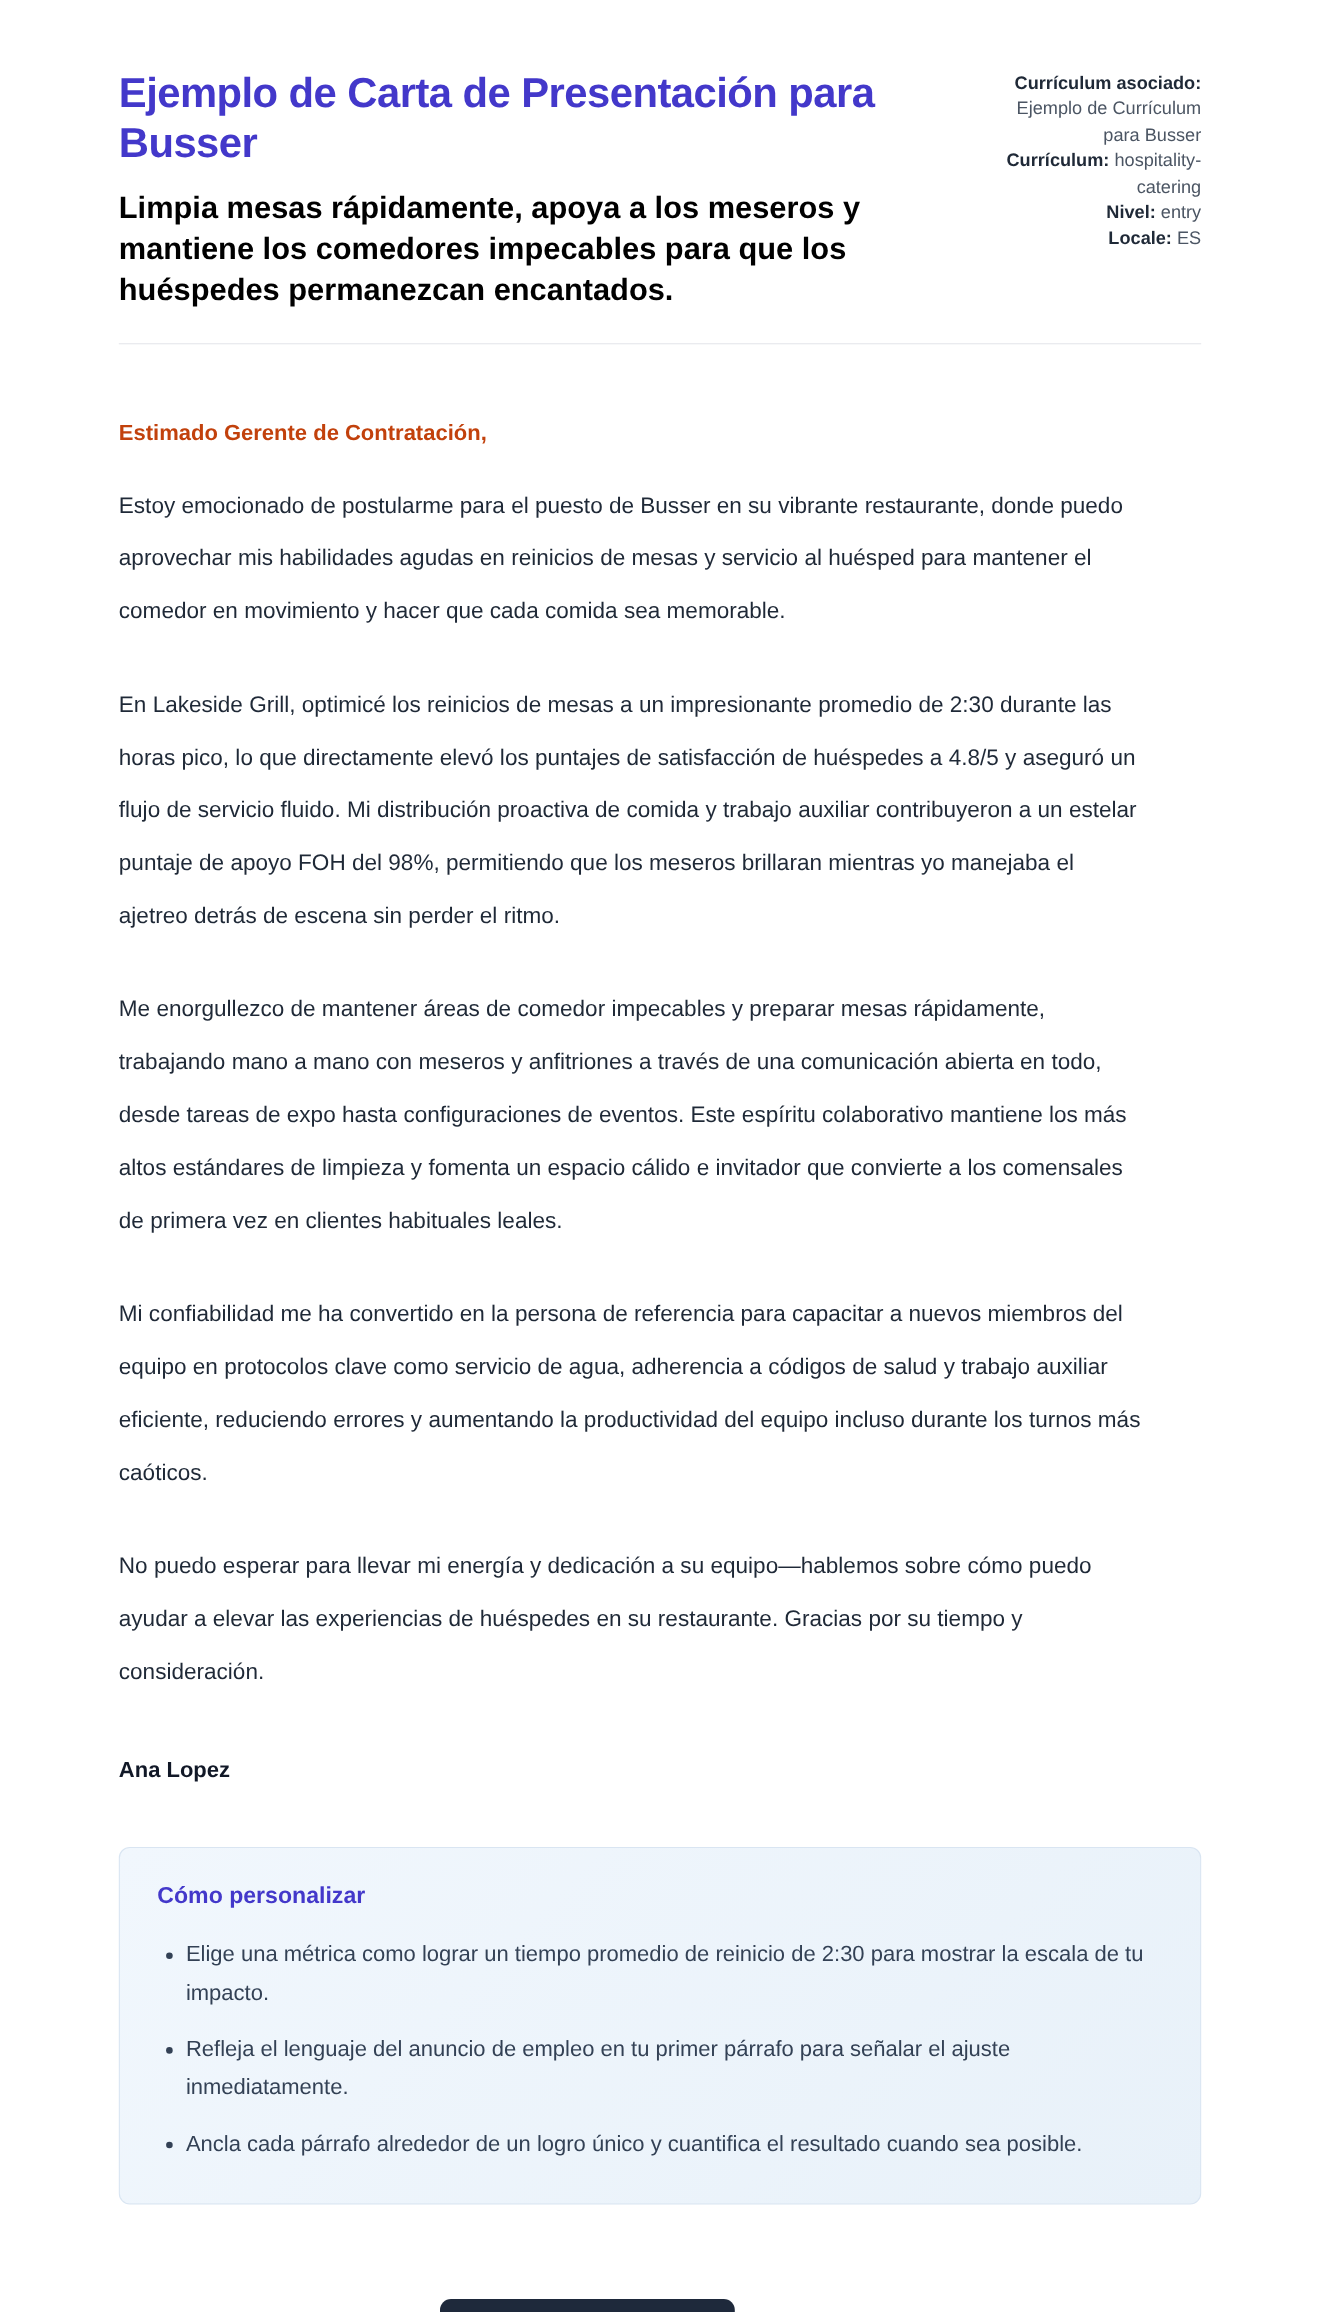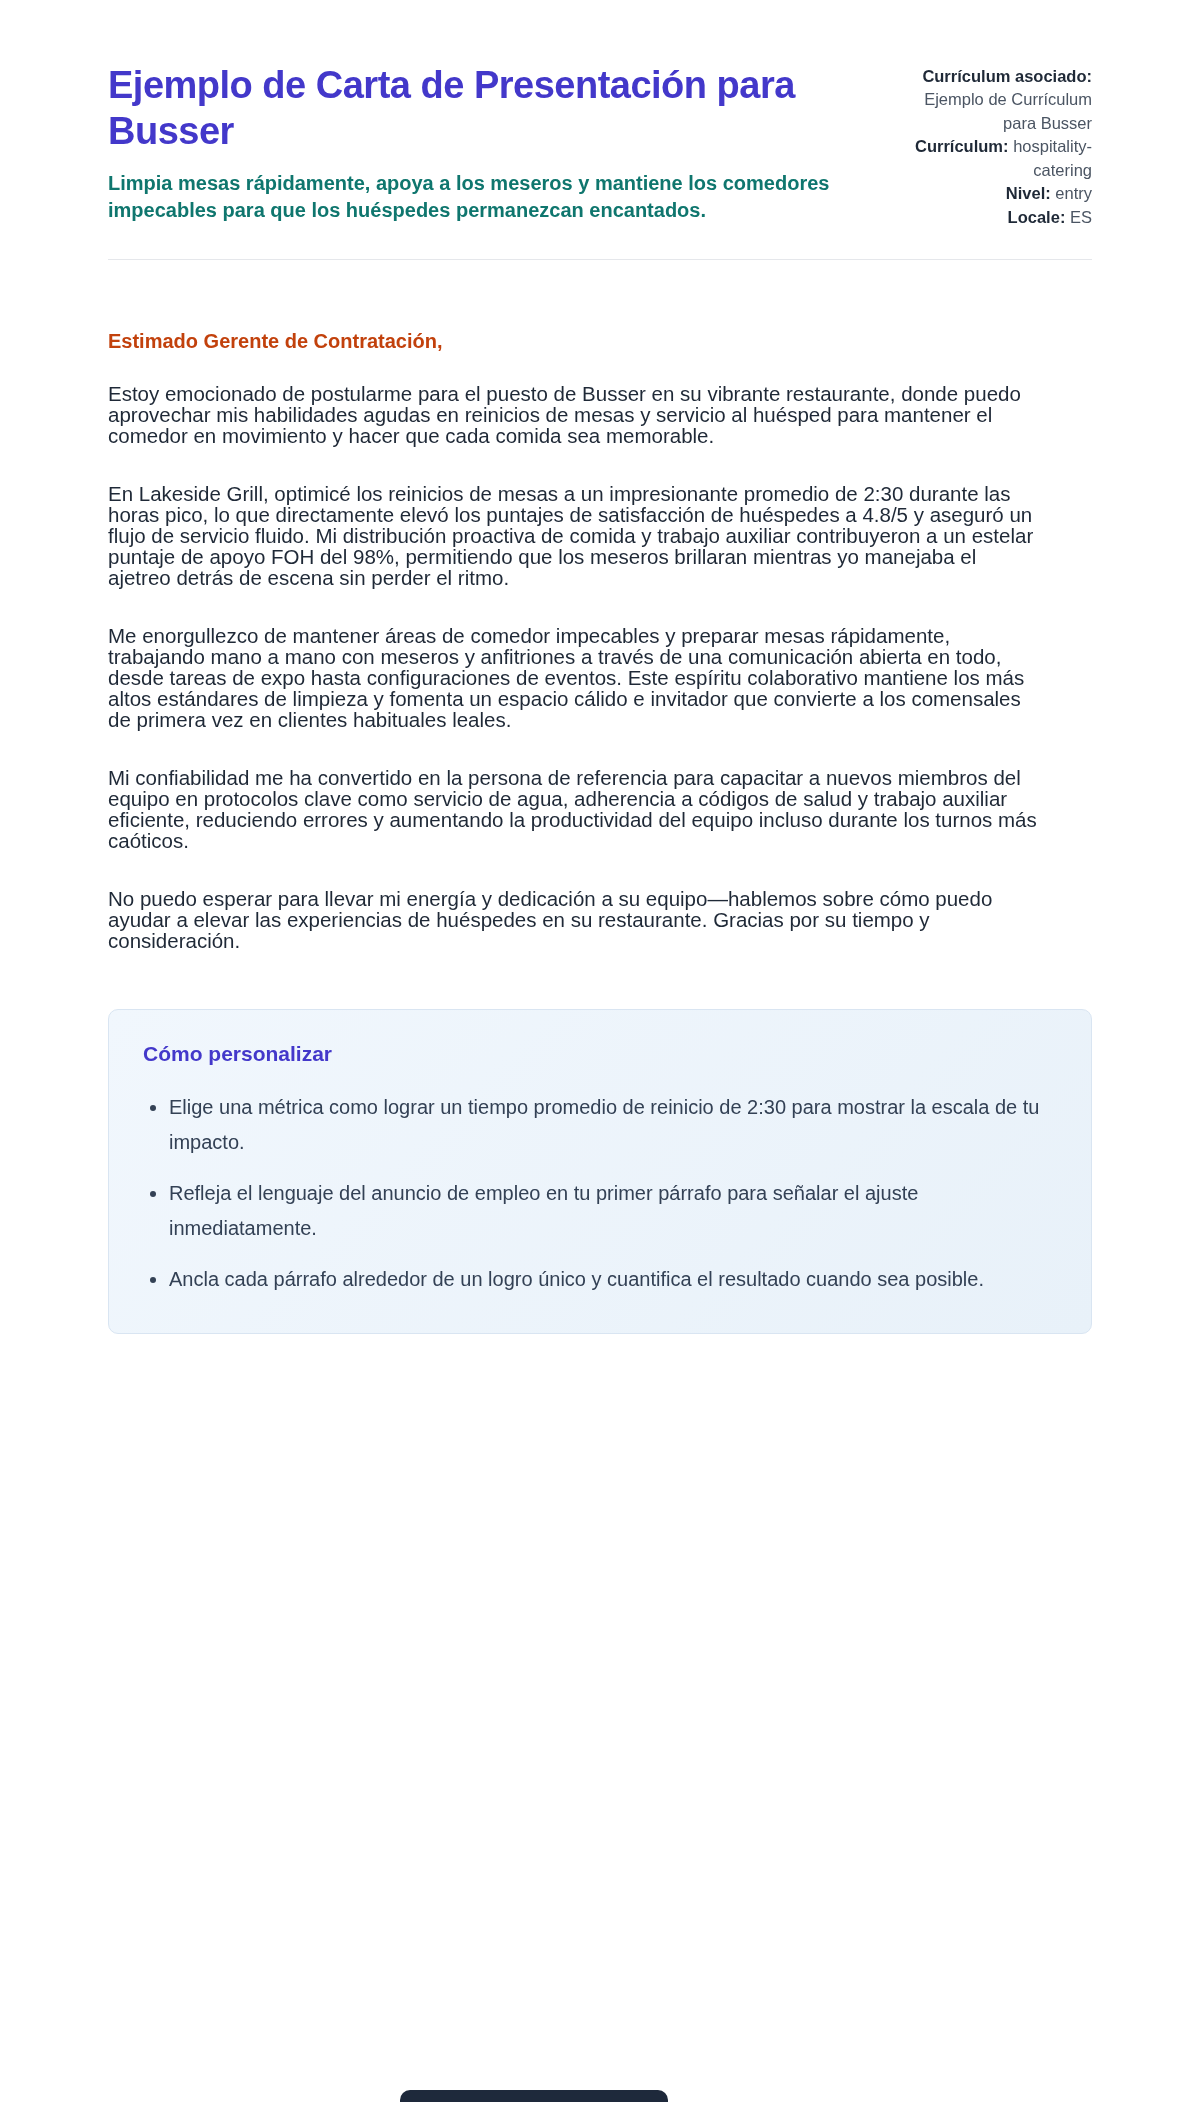--- a/index.html
+++ b/index.html
@@ -21,24 +21,24 @@
   .page-title {
     margin: 0;
     font-size: 38px;
     line-height: 1.22;
     font-weight: 800;
     letter-spacing: -0.5px;
     color: #4338ca;
   }
   .page-subtitle {
     margin: 15px 0 0 0;
-    font-size: 20px;
+    font-size: 28px;
     line-height: 1.34;
     font-weight: 700;
-    color: #0f766e;
+    color: #000000;
   }
   .meta {
     flex: none;
     width: 185px;
     text-align: right;
     font-size: 16.5px;
     line-height: 1.42;
     color: #4b5563;
     padding-top: 3px;
   }
@@ -55,21 +55,21 @@
   .letter { max-width: 930px; }
   .greeting {
     margin: 70px 0 30px 0;
     font-size: 20px;
     font-weight: 700;
     color: #c2410c;
   }
   .body-par {
     margin: 0 0 37px 0;
     font-size: 20.5px;
-    line-height: 21px;
+    line-height: 48px;
     color: #1f2937;
   }
   .sig-name {
     margin: 54px 0 0 0;
     font-size: 20px;
     font-weight: 700;
     color: #111827;
   }
   .sig-title {
     margin: 15px 0 0 0;
@@ -164,20 +164,21 @@
 
   <hr class="divider">
 
   <section class="letter">
     <p class="greeting">Estimado Gerente de Contratación,</p>
     <p class="body-par">Estoy emocionado de postularme para el puesto de Busser en su vibrante restaurante, donde puedo aprovechar mis habilidades agudas en reinicios de mesas y servicio al huésped para mantener el comedor en movimiento y hacer que cada comida sea memorable.</p>
     <p class="body-par">En Lakeside Grill, optimicé los reinicios de mesas a un impresionante promedio de 2:30 durante las horas pico, lo que directamente elevó los puntajes de satisfacción de huéspedes a 4.8/5 y aseguró un flujo de servicio fluido. Mi distribución proactiva de comida y trabajo auxiliar contribuyeron a un estelar puntaje de apoyo FOH del 98%, permitiendo que los meseros brillaran mientras yo manejaba el ajetreo detrás de escena sin perder el ritmo.</p>
     <p class="body-par">Me enorgullezco de mantener áreas de comedor impecables y preparar mesas rápidamente, trabajando mano a mano con meseros y anfitriones a través de una comunicación abierta en todo, desde tareas de expo hasta configuraciones de eventos. Este espíritu colaborativo mantiene los más altos estándares de limpieza y fomenta un espacio cálido e invitador que convierte a los comensales de primera vez en clientes habituales leales.</p>
     <p class="body-par">Mi confiabilidad me ha convertido en la persona de referencia para capacitar a nuevos miembros del equipo en protocolos clave como servicio de agua, adherencia a códigos de salud y trabajo auxiliar eficiente, reduciendo errores y aumentando la productividad del equipo incluso durante los turnos más caóticos.</p>
     <p class="body-par">No puedo esperar para llevar mi energía y dedicación a su equipo—hablemos sobre cómo puedo ayudar a elevar las experiencias de huéspedes en su restaurante. Gracias por su tiempo y consideración.</p>
+    <p class="sig-name">Ana Lopez</p>
   </section>
 
 
   <section class="tips">
     <h2 class="tips-title">Cómo personalizar</h2>
     <ul class="tips-list">
       <li>Elige una métrica como lograr un tiempo promedio de reinicio de 2:30 para mostrar la escala de tu impacto.</li>
       <li>Refleja el lenguaje del anuncio de empleo en tu primer párrafo para señalar el ajuste inmediatamente.</li>
       <li>Ancla cada párrafo alrededor de un logro único y cuantifica el resultado cuando sea posible.</li>
     </ul>

